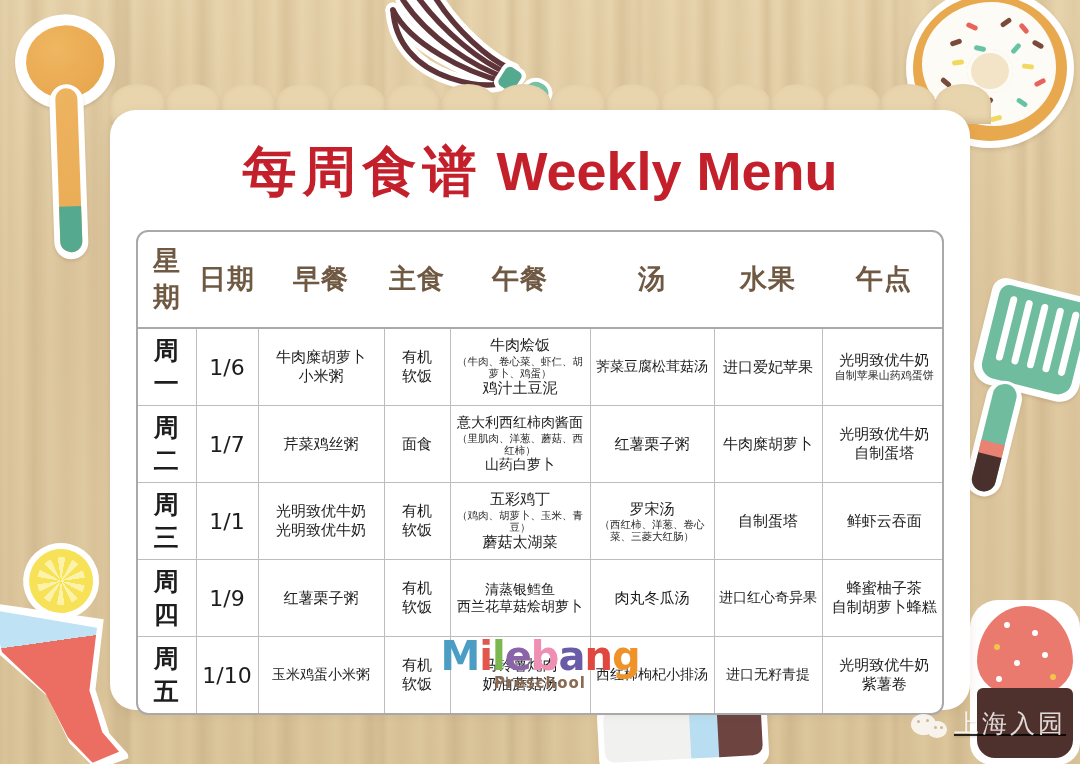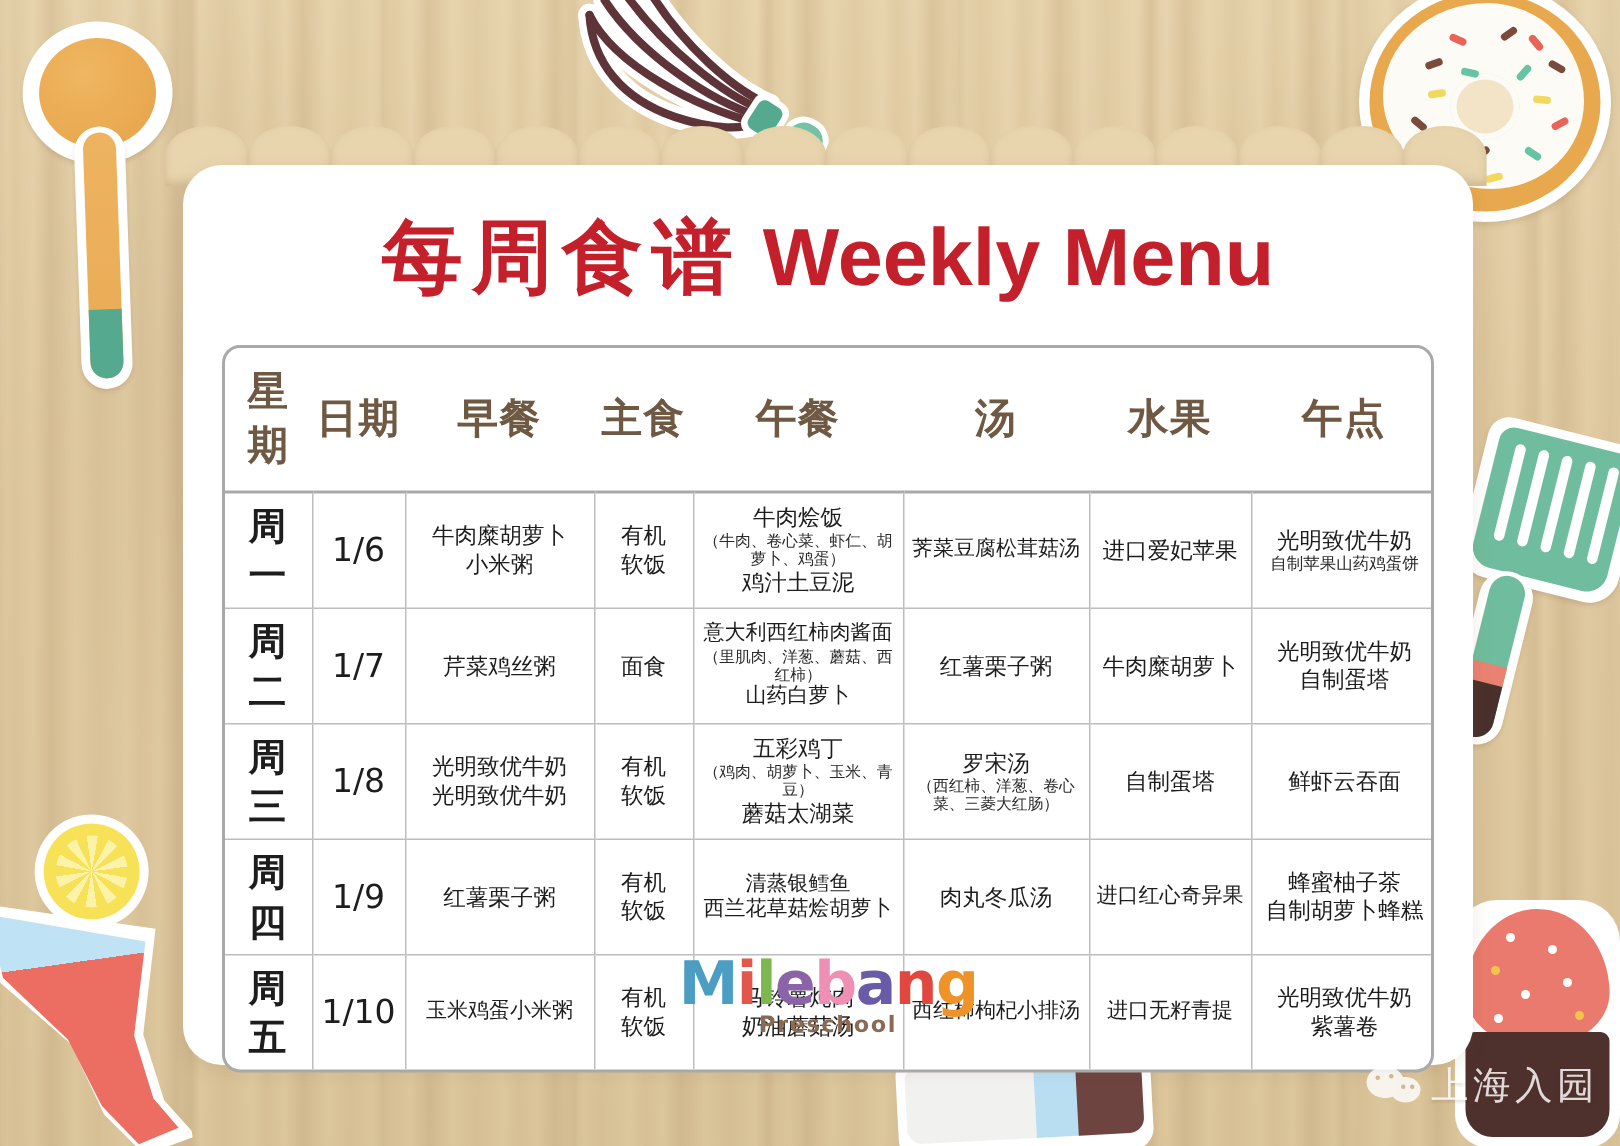--- a/index.html
+++ b/index.html
@@ -190,21 +190,21 @@
     background:#b9def2;
   }
   #choco .ch-bar {
     position:absolute; left:120px; top:7px; width:44px; height:52px;
     background:#6d4440; border-radius:0 10px 10px 0;
   }
 
   
   #menu-card {
     position:absolute;
-    left: 122px; top: 110px;
+    left: 110px; top: 110px;
     width: 860px; height: 600px;
     background:#ffffff;
     border-radius: 26px;
     box-shadow: 0 3px 12px rgba(120,90,60,.12);
     z-index: 5;
   }
   #card-scallop {
     position:absolute;
     left:110px; top:92px; width:860px; height:30px;
     z-index: 4;
@@ -298,22 +298,22 @@
   #logo-name span { display:inline-block; }
   #logo-sub {
     font-family:"DejaVu Sans","Liberation Sans",sans-serif;
     font-size:15px; font-weight:700; color:#8a6a52;
     letter-spacing:1px; margin-top:-2px;
   }
 
   
   #watermark {
     position:absolute; right:14px; bottom:24px;
-    display:flex; align-items:center; gap:7px;
-    z-index: 8; opacity:.82;
+    display:flex; align-items:flex-end; gap:7px;
+    z-index: 8; opacity:.82;text-decoration:underline;
   }
   #watermark .wm-text {
     font-family:"DejaVu Sans","Liberation Sans",sans-serif;
     font-size:25px; color:#ffffff; letter-spacing:3px;
     text-shadow:0 1px 2px rgba(90,60,40,.25);
   }
   .wechat-icon { position:relative; width:36px; height:26px; }
   .wechat-icon .b1 {
     position:absolute; left:0; top:0; width:25px; height:21px;
     background:#fff; border-radius:50%;
@@ -524,21 +524,21 @@
           </td>
           <td class="c-cell">牛肉糜胡萝卜</td>
           <td class="c-cell">
             <span class="line2">光明致优牛奶</span>
             <span class="line2">自制蛋塔</span>
           </td>
         </tr>
 
         <tr>
           <td class="c-day">周三</td>
-          <td class="c-date">1/8</td>
+          <td class="c-date">1/1</td>
           <td class="c-cell">
             <span class="line2">光明致优牛奶</span>
             <span class="line2">光明致优牛奶</span>
           </td>
           <td class="c-cell">
             <span class="line2">有机</span>
             <span class="line2">软饭</span>
           </td>
           <td class="c-cell">
             <span class="line2">五彩鸡丁</span>

